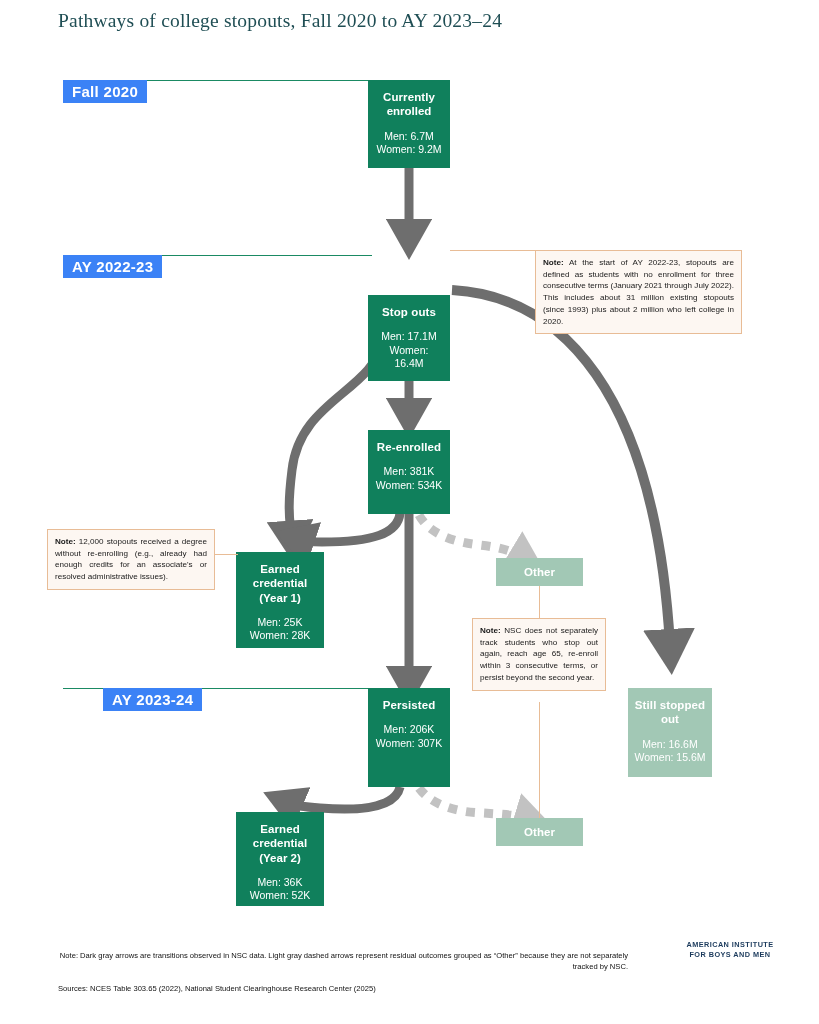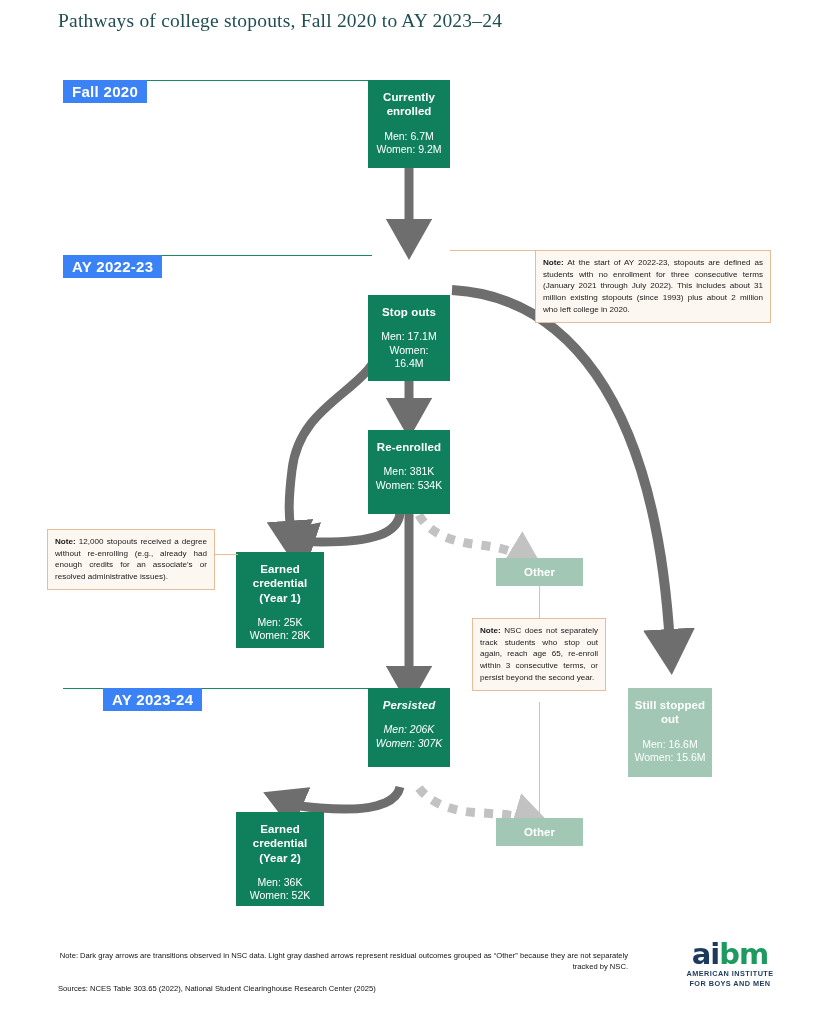--- a/index.html
+++ b/index.html
@@ -217,21 +217,21 @@
     <span class="hd2">(Year 1)</span>
     <span class="spacer"></span>
     <span class="stat">Men: 25K</span>
     <span class="stat">Women: 28K</span>
   </div>
 
   <div class="node light" style="left:496px; top:558px; width:87px; height:28px; padding:7px 4px;">
     <span class="hd">Other</span>
   </div>
 
-  <div class="node" style="left:368px; top:688px; width:82px; height:79px;font-style:italic;">
+  <div class="node" style="left:368px; top:688px; width:82px; height:99px;">
     <span class="hd">Persisted</span>
     <span class="spacer"></span>
     <span class="stat">Men: 206K</span>
     <span class="stat">Women: 307K</span>
   </div>
 
   <div class="node light" style="left:628px; top:688px; width:84px; height:89px;text-align:center;">
     <span class="hd">Still stopped</span>
     <span class="hd2">out</span>
     <span class="spacer"></span>
@@ -245,41 +245,40 @@
     <span class="hd2">(Year 2)</span>
     <span class="spacer"></span>
     <span class="stat">Men: 36K</span>
     <span class="stat">Women: 52K</span>
   </div>
 
   <div class="node light" style="left:496px; top:818px; width:87px; height:28px; padding:7px 4px;">
     <span class="hd">Other</span>
   </div>
 
-  <div class="note" style="left:535px; top:250px; width:236px;">
+  <div class="note" style="left:535px; top:250px; width:207px;">
     <b>Note:</b><span> At the start of AY 2022-23, stopouts are defined as students with no enrollment for three consecutive terms (January 2021 through July 2022). This includes about 31 million existing stopouts (since 1993) plus about 2 million who left college in 2020.</span>
   </div>
   <div class="note-conn" style="left:450px; top:250px; width:86px; height:1px;"></div>
 
   <div class="note" style="left:47px; top:529px; width:168px;">
     <b>Note:</b><span> 12,000 stopouts received a degree without re-enrolling (e.g., already had enough credits for an associate's or resolved administrative issues).</span>
   </div>
   <div class="note-conn" style="left:214px; top:554px; width:24px; height:1px;"></div>
 
   <div class="note" style="left:472px; top:618px; width:134px;">
     <b>Note:</b><span> NSC does not separately track students who stop out again, reach age 65, re-enroll within 3 consecutive terms, or persist beyond the second year.</span>
   </div>
 
   <div class="note-conn" style="left:539px; top:586px; width:1px; height:32px;"></div>
   <div class="note-conn" style="left:539px; top:702px; width:1px; height:116px;"></div>
 
   <div class="footnote" style="left:58px; top:950px;text-align:right;">Note: Dark gray arrows are transitions observed in NSC data. Light gray dashed arrows represent residual outcomes grouped as “Other” because they are not separately tracked by NSC.</div>
   <div class="sources" style="left:58px; top:984px;">Sources: NCES Table 303.65 (2022), National Student Clearinghouse Research Center (2025)</div>
 
   <div class="logo">
-    <div class="logo-word"><span class="a">a</span><span class="i">i</span><span class="b">b</span><span class="m">m</span></div>
     <div class="logo-sub">
       <div>AMERICAN INSTITUTE</div>
       <div>FOR BOYS AND MEN</div>
     </div>
   </div>
 
 </div>
 
 </body></html>

